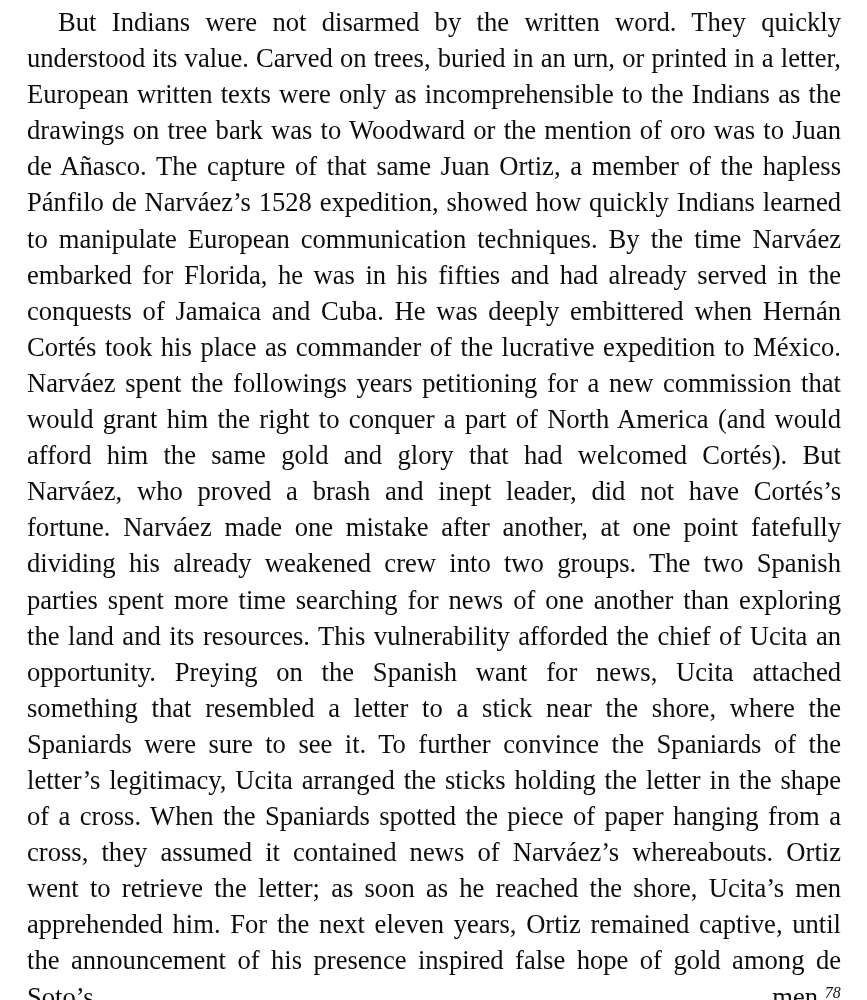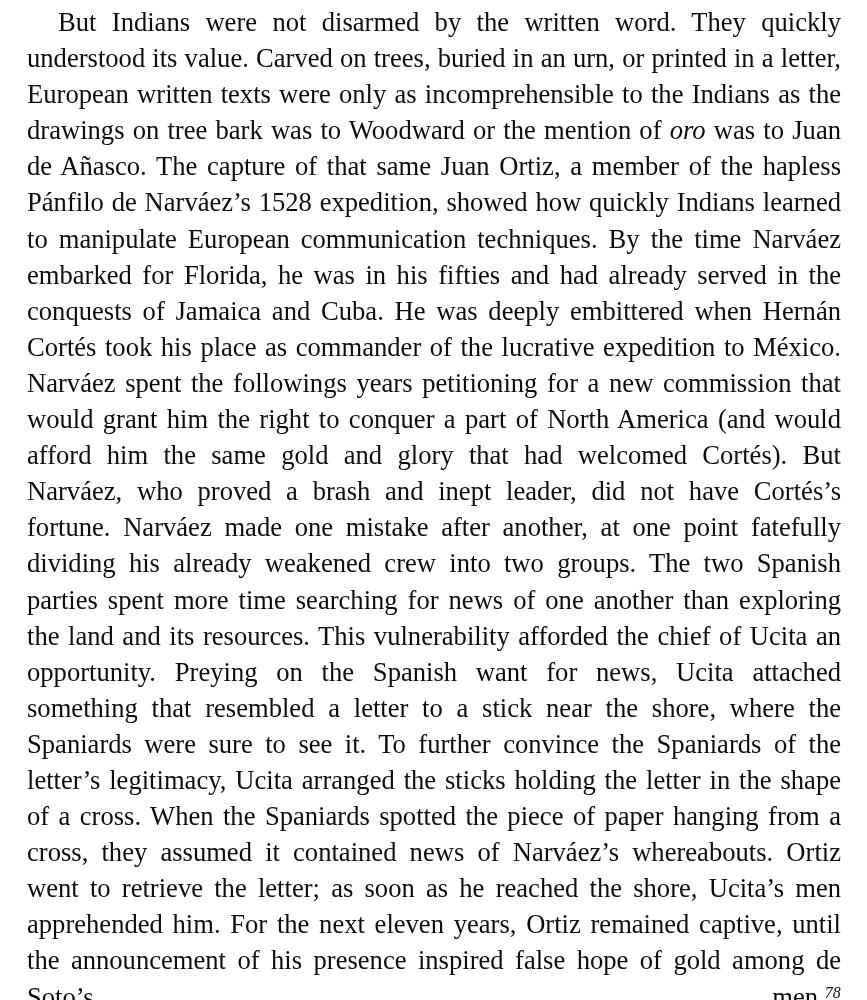--- a/index.html
+++ b/index.html
@@ -40,21 +40,20 @@
   }
 
   
   .body-paragraph::after {
     content: "";
     display: inline-block;
     width: 100%;
   }
 
   .italic-term {
-    font-style: italic;
   }
 
   .footnote-ref {
     font-size: 0.6em;
     vertical-align: 0.52em;
     line-height: 0;
     letter-spacing: 0.01em;
     font-style: italic;
   }
 

